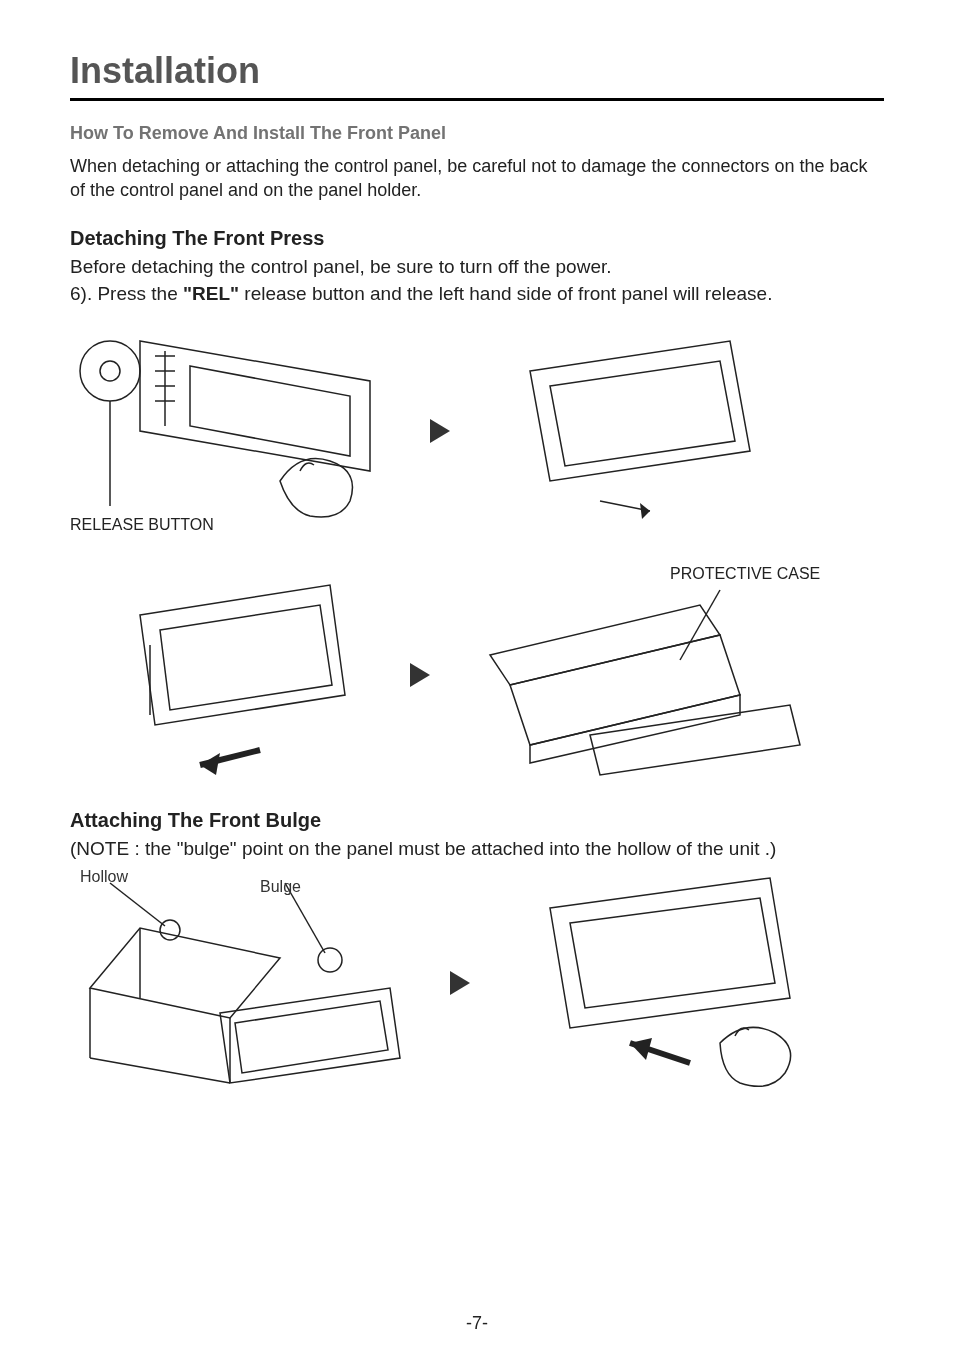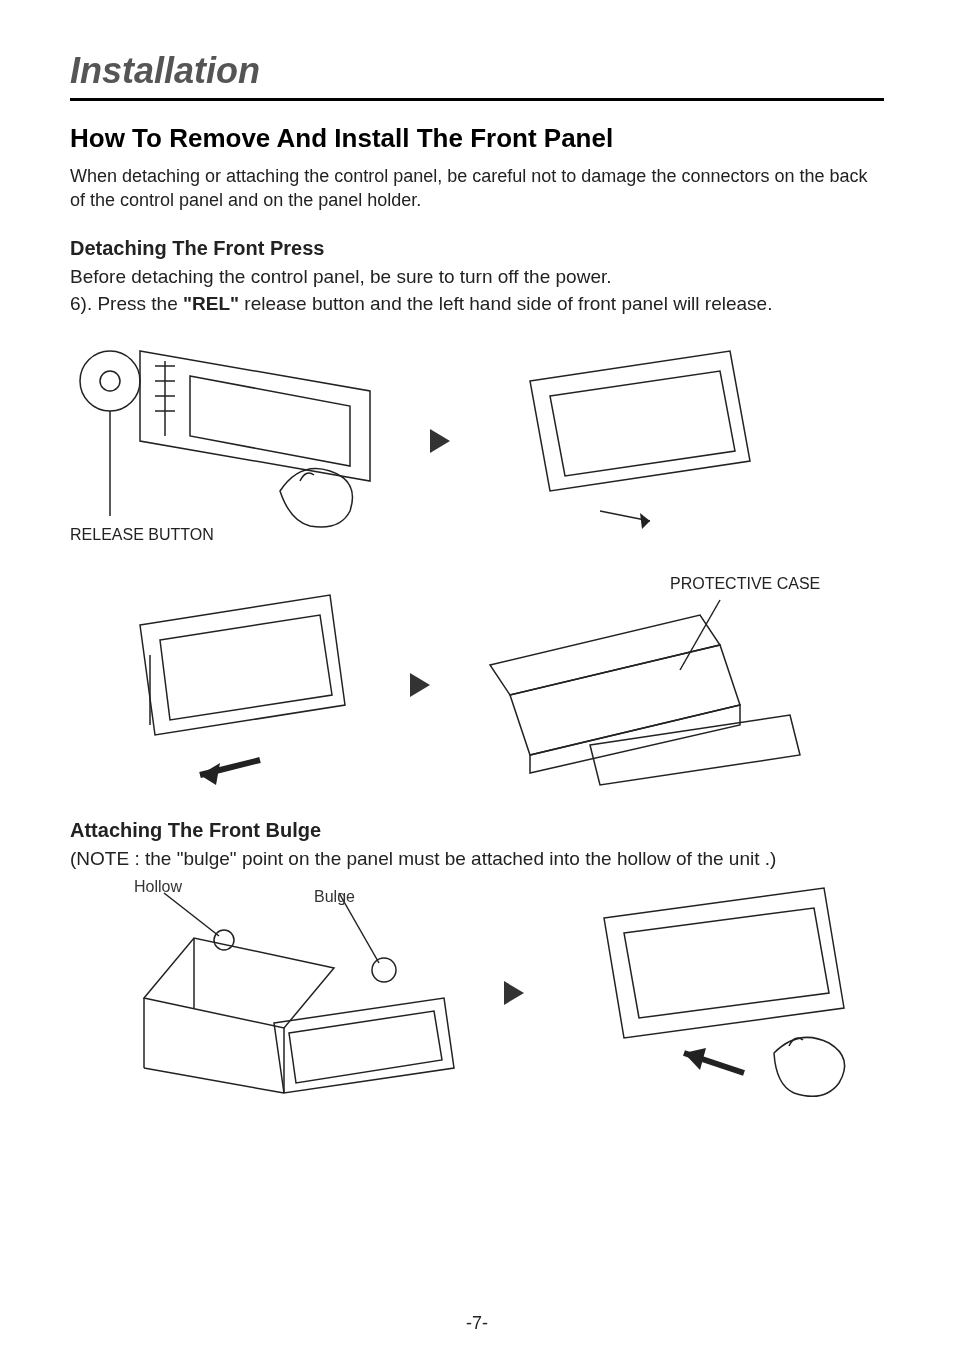--- a/index.html
+++ b/index.html
@@ -1,20 +1,20 @@
 <!DOCTYPE html>
 <html><head>
 <meta charset="utf-8">
 <style>
   * { box-sizing: border-box; margin: 0; padding: 0; }
   html, body { width: 954px; height: 1352px; background: #fff; font-family: Arial, Helvetica, sans-serif; color: #222; }
   .page { padding: 50px 70px 20px 70px; }
-  .page-title { font-size: 36px; font-weight: bold; color: #555; margin-bottom: 6px; font-style: italic; }
+  .page-title { font-size: 36px; font-weight: bold; color: #555; margin-bottom: 6px; }
   .title-rule { border: none; border-top: 3px solid #000; margin-bottom: 22px; }
-  .section-heading { font-size: 26px; font-weight: bold; color: #000000; margin-bottom: 10px; }
+  .section-heading { font-size: 18px; font-weight: bold; color: #737373; margin-bottom: 10px; }
   .intro { font-size: 18px; line-height: 1.35; margin-bottom: 24px; }
   .sub-heading { font-size: 20px; font-weight: bold; margin-bottom: 4px; }
   .sub-intro { font-size: 19px; line-height: 1.35; margin-bottom: 2px; }
   .step { font-size: 19px; line-height: 1.35; margin-bottom: 14px; }
   .bold-inline { font-weight: bold; }
   .fig-row { display: flex; align-items: center; gap: 20px; margin: 10px 0 24px 0; min-height: 200px; }
   .fig { position: relative; flex: 0 0 auto; }
   .arrow-right { width: 0; height: 0; border-top: 12px solid transparent; border-bottom: 12px solid transparent; border-left: 20px solid #333; margin: 0 20px; }
   .label { position: absolute; font-size: 16px; color: #222; white-space: nowrap; }
   .small-label { font-size: 16px; color: #333; }
@@ -114,21 +114,21 @@
           <line x1="210" y1="95" x2="250" y2="25"></line>
         </g>
       </svg>
       <div class="label" style="left:200px;top:0;">PROTECTIVE CASE</div>
     </div>
   </div>
 
   <div class="sub-heading">Attaching The Front Bulge</div>
   <div class="sub-intro">(NOTE : the "bulge" point on the panel must be attached into the hollow of the unit .)</div>
 
-  <div class="fig-row" style="margin-top:6px;justify-content:flex-end;">
+  <div class="fig-row" style="margin-top:6px;">
     <div class="fig" style="width:340px;height:230px;">
       <div class="small-label" style="position:absolute;left:10px;top:0;">Hollow</div>
       <div class="small-label" style="position:absolute;left:190px;top:10px;">Bulge</div>
       <svg viewBox="0 0 340 230" width="340" height="230">
         <g stroke="#222" stroke-width="1.5" fill="none">
 
           <polygon points="20,120 70,60 210,90 160,150"></polygon>
           <line x1="20" y1="120" x2="20" y2="190"></line>
           <line x1="160" y1="150" x2="160" y2="215"></line>
           <line x1="20" y1="190" x2="160" y2="215"></line>

